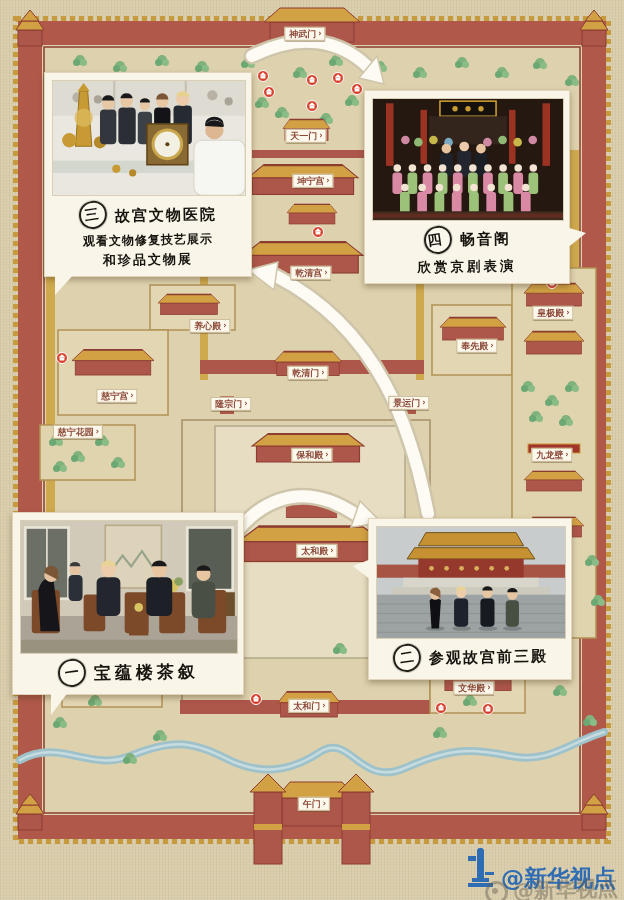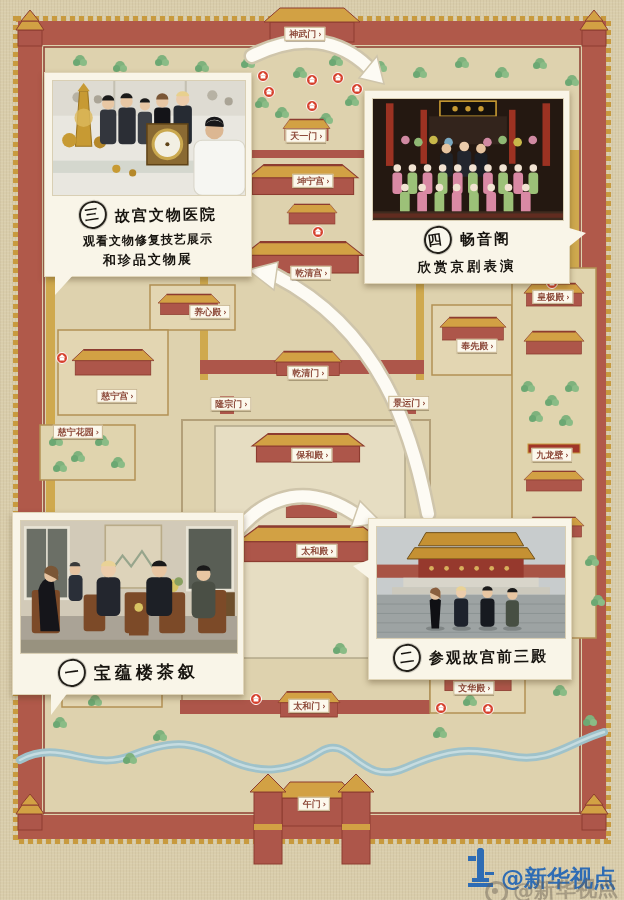--- a/index.html
+++ b/index.html
@@ -10,21 +10,21 @@
     background-image:
       repeating-linear-gradient(0deg, rgba(255,255,255,.07) 0 1px, transparent 1px 3px),
       repeating-linear-gradient(90deg, rgba(120,100,70,.08) 0 1px, transparent 1px 3px);
   }
   .map{position:absolute;left:0;top:0;}
   
   .mlabel{
     position:absolute;transform:translate(-50%,-50%);
     background:#fcf8ec;border:1px solid #c6b48d;color:#8d4a3a;
     font-size:9px;font-weight:bold;line-height:1.15;padding:1px 3px 1px 4px;
-    white-space:nowrap;display:flex;align-items:flex-end;gap:2px;
+    white-space:nowrap;display:flex;align-items:flex-start;gap:2px;
     box-shadow:0 1px 1px rgba(90,70,40,.4);z-index:6;
   }
   .mlabel .chev{font-size:8px;}
   
   .card{
     position:absolute;background:#f9f5e8;border:1px solid #e0d5b8;
     box-shadow:0 3px 6px rgba(80,60,30,.4);padding:7px;z-index:10;
   }
   .card svg.photo{display:block;width:100%;border:1px solid #d9cfb4;}
   .tail{position:absolute;width:0;height:0;z-index:9;}
@@ -253,25 +253,25 @@
       <span class="chev">›</span>
     </div>
   <div class="mlabel" style="left:313px;top:181px">
       <span>坤宁宫</span>
       <span class="chev">›</span>
     </div>
   <div class="mlabel" style="left:311px;top:273px">
       <span>乾清宫</span>
       <span class="chev">›</span>
     </div>
-  <div class="mlabel" style="left:210px;top:312px">
+  <div class="mlabel" style="left:210px;top:326px">
       <span>养心殿</span>
       <span class="chev">›</span>
     </div>
-  <div class="mlabel" style="left:553px;top:297px">
+  <div class="mlabel" style="left:553px;top:313px">
       <span>皇极殿</span>
       <span class="chev">›</span>
     </div>
   <div class="mlabel" style="left:477px;top:346px">
       <span>奉先殿</span>
       <span class="chev">›</span>
     </div>
   <div class="mlabel" style="left:308px;top:373px">
       <span>乾清门</span>
       <span class="chev">›</span>

